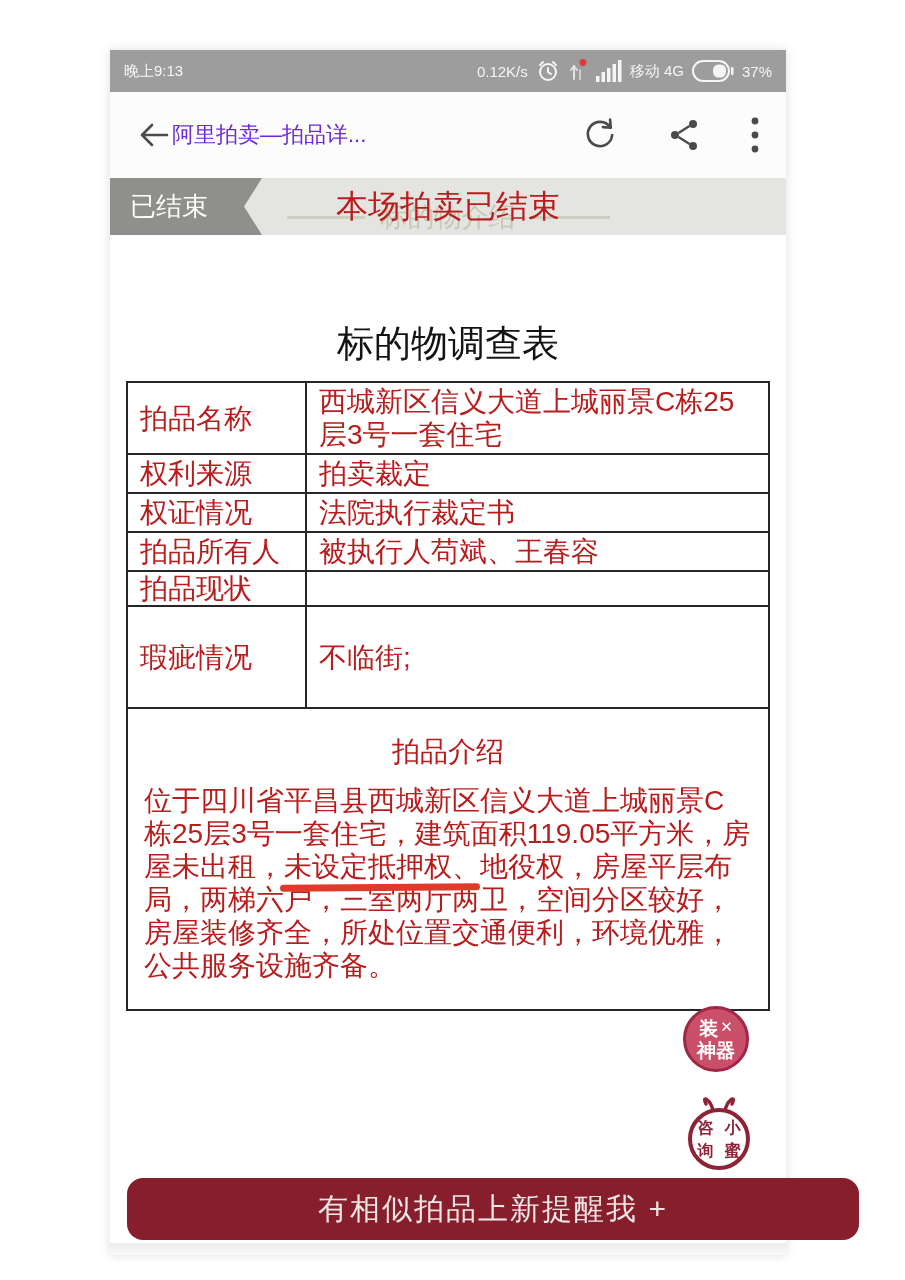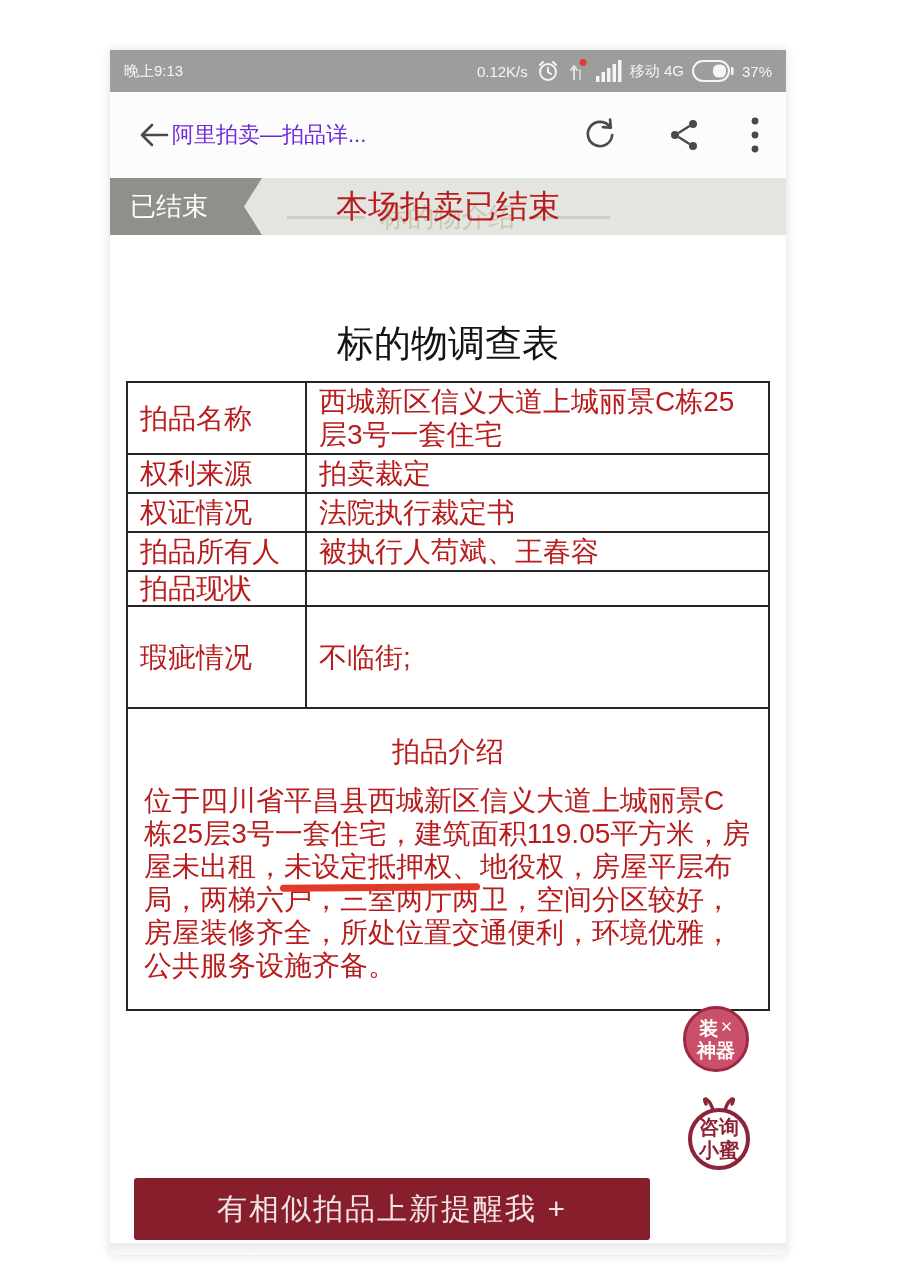--- a/index.html
+++ b/index.html
@@ -57,26 +57,26 @@
 
   
   .tool-badge{position:absolute;left:573px;top:956px;width:66px;height:66px;border-radius:50%;
               background:#ca5069;border:3px solid #a02646;box-sizing:border-box;color:#fff;
               font-weight:bold;font-size:19px;line-height:21px;display:flex;flex-direction:column;
               align-items:center;justify-content:center;text-align:center;cursor:pointer;}
   .tool-badge .x{font-size:15px;margin-left:2px;position:relative;top:-3px;}
   .antennae{position:absolute;left:586px;top:1042px;}
   .consult-badge{position:absolute;left:578px;top:1058px;width:62px;height:62px;border-radius:50%;
                  background:#fff;border:4px solid #8c2336;box-sizing:border-box;color:#8c2336;
-                 font-size:20px;line-height:23px;font-weight:bold;display:flex;flex-direction:column;
+                 font-size:16px;line-height:23px;font-weight:bold;display:flex;flex-direction:row;
                  align-items:center;justify-content:center;text-align:center;cursor:pointer;}
 
   
-  .subscribe-btn{position:absolute;left:24px;top:1128px;width:516px;height:62px;background:#871e2b;
-                 border:none;border-radius:3px;color:#f2e5e5;font-size:30px;letter-spacing:2px;
+  .subscribe-btn{position:absolute;left:17px;top:1128px;width:732px;height:62px;background:#871e2b;
+                 border:none;border-radius:16px;color:#f2e5e5;font-size:30px;letter-spacing:2px;
                  font-family:inherit;cursor:pointer;}
   .phone-fade{position:absolute;left:0;right:0;bottom:0;height:12px;
               background:linear-gradient(#ececec,#fafafa);}
 </style>
 </head>
 <body>
 
 <div class="stage">
   <div class="phone">
 

